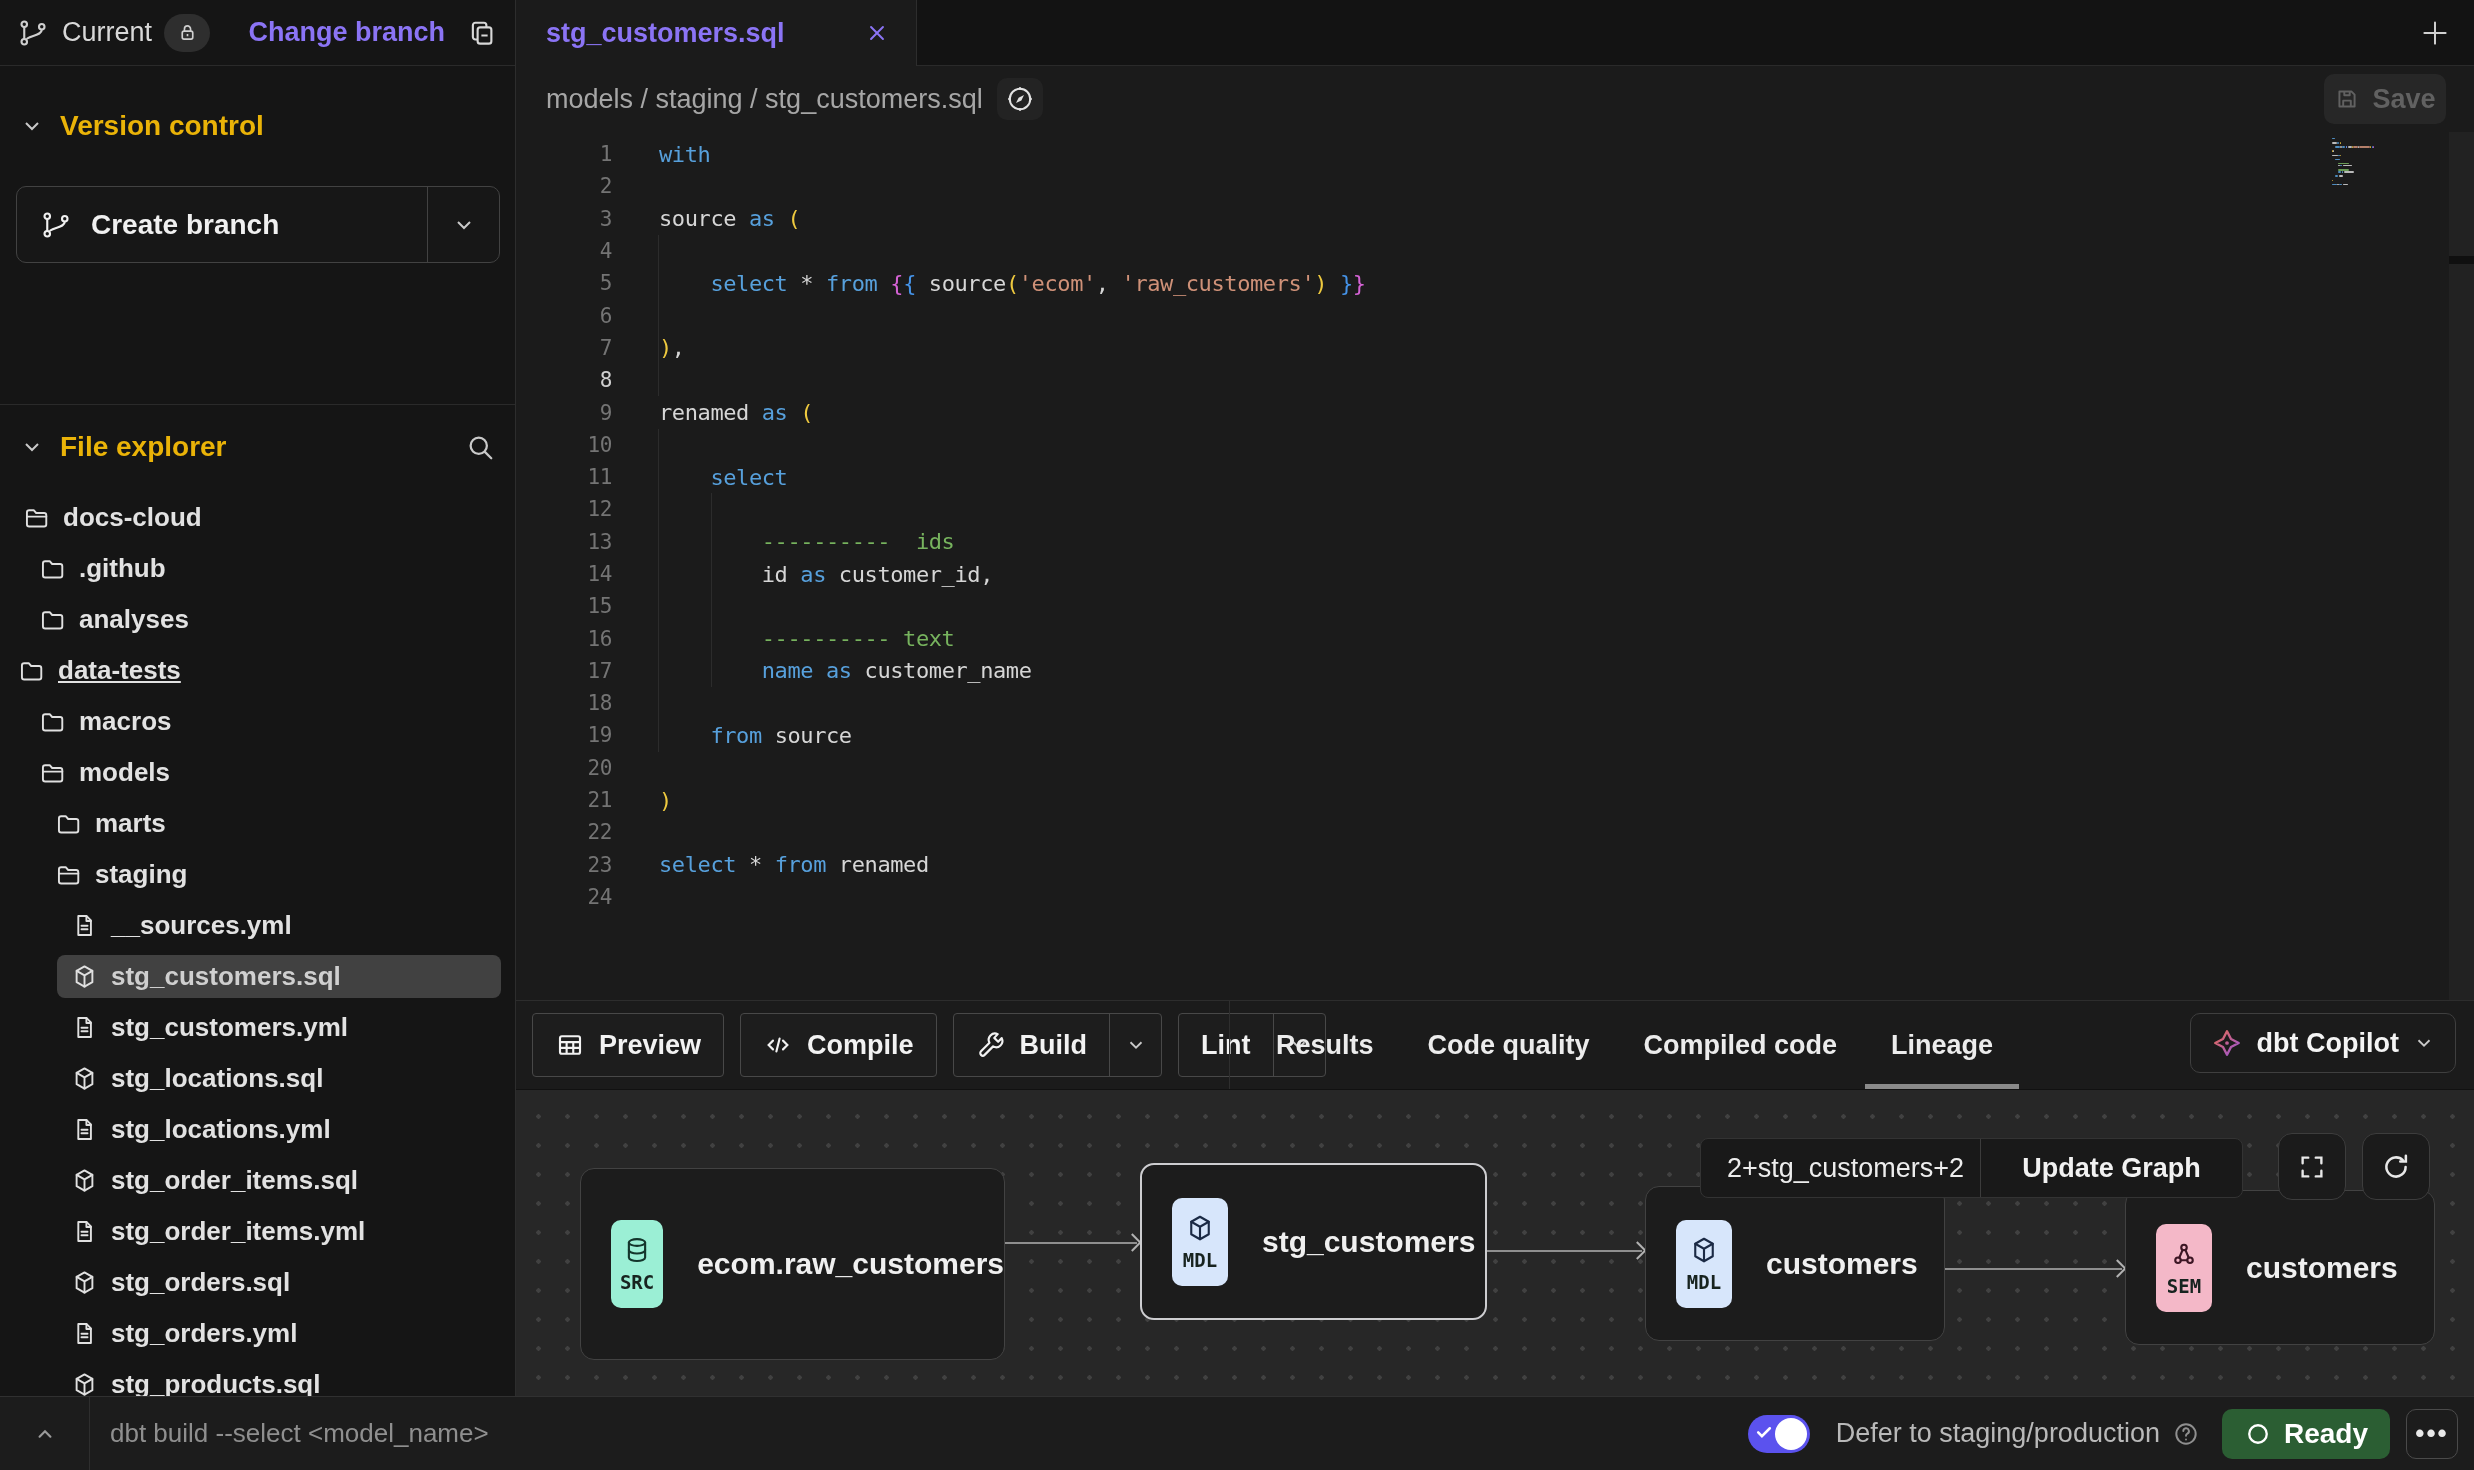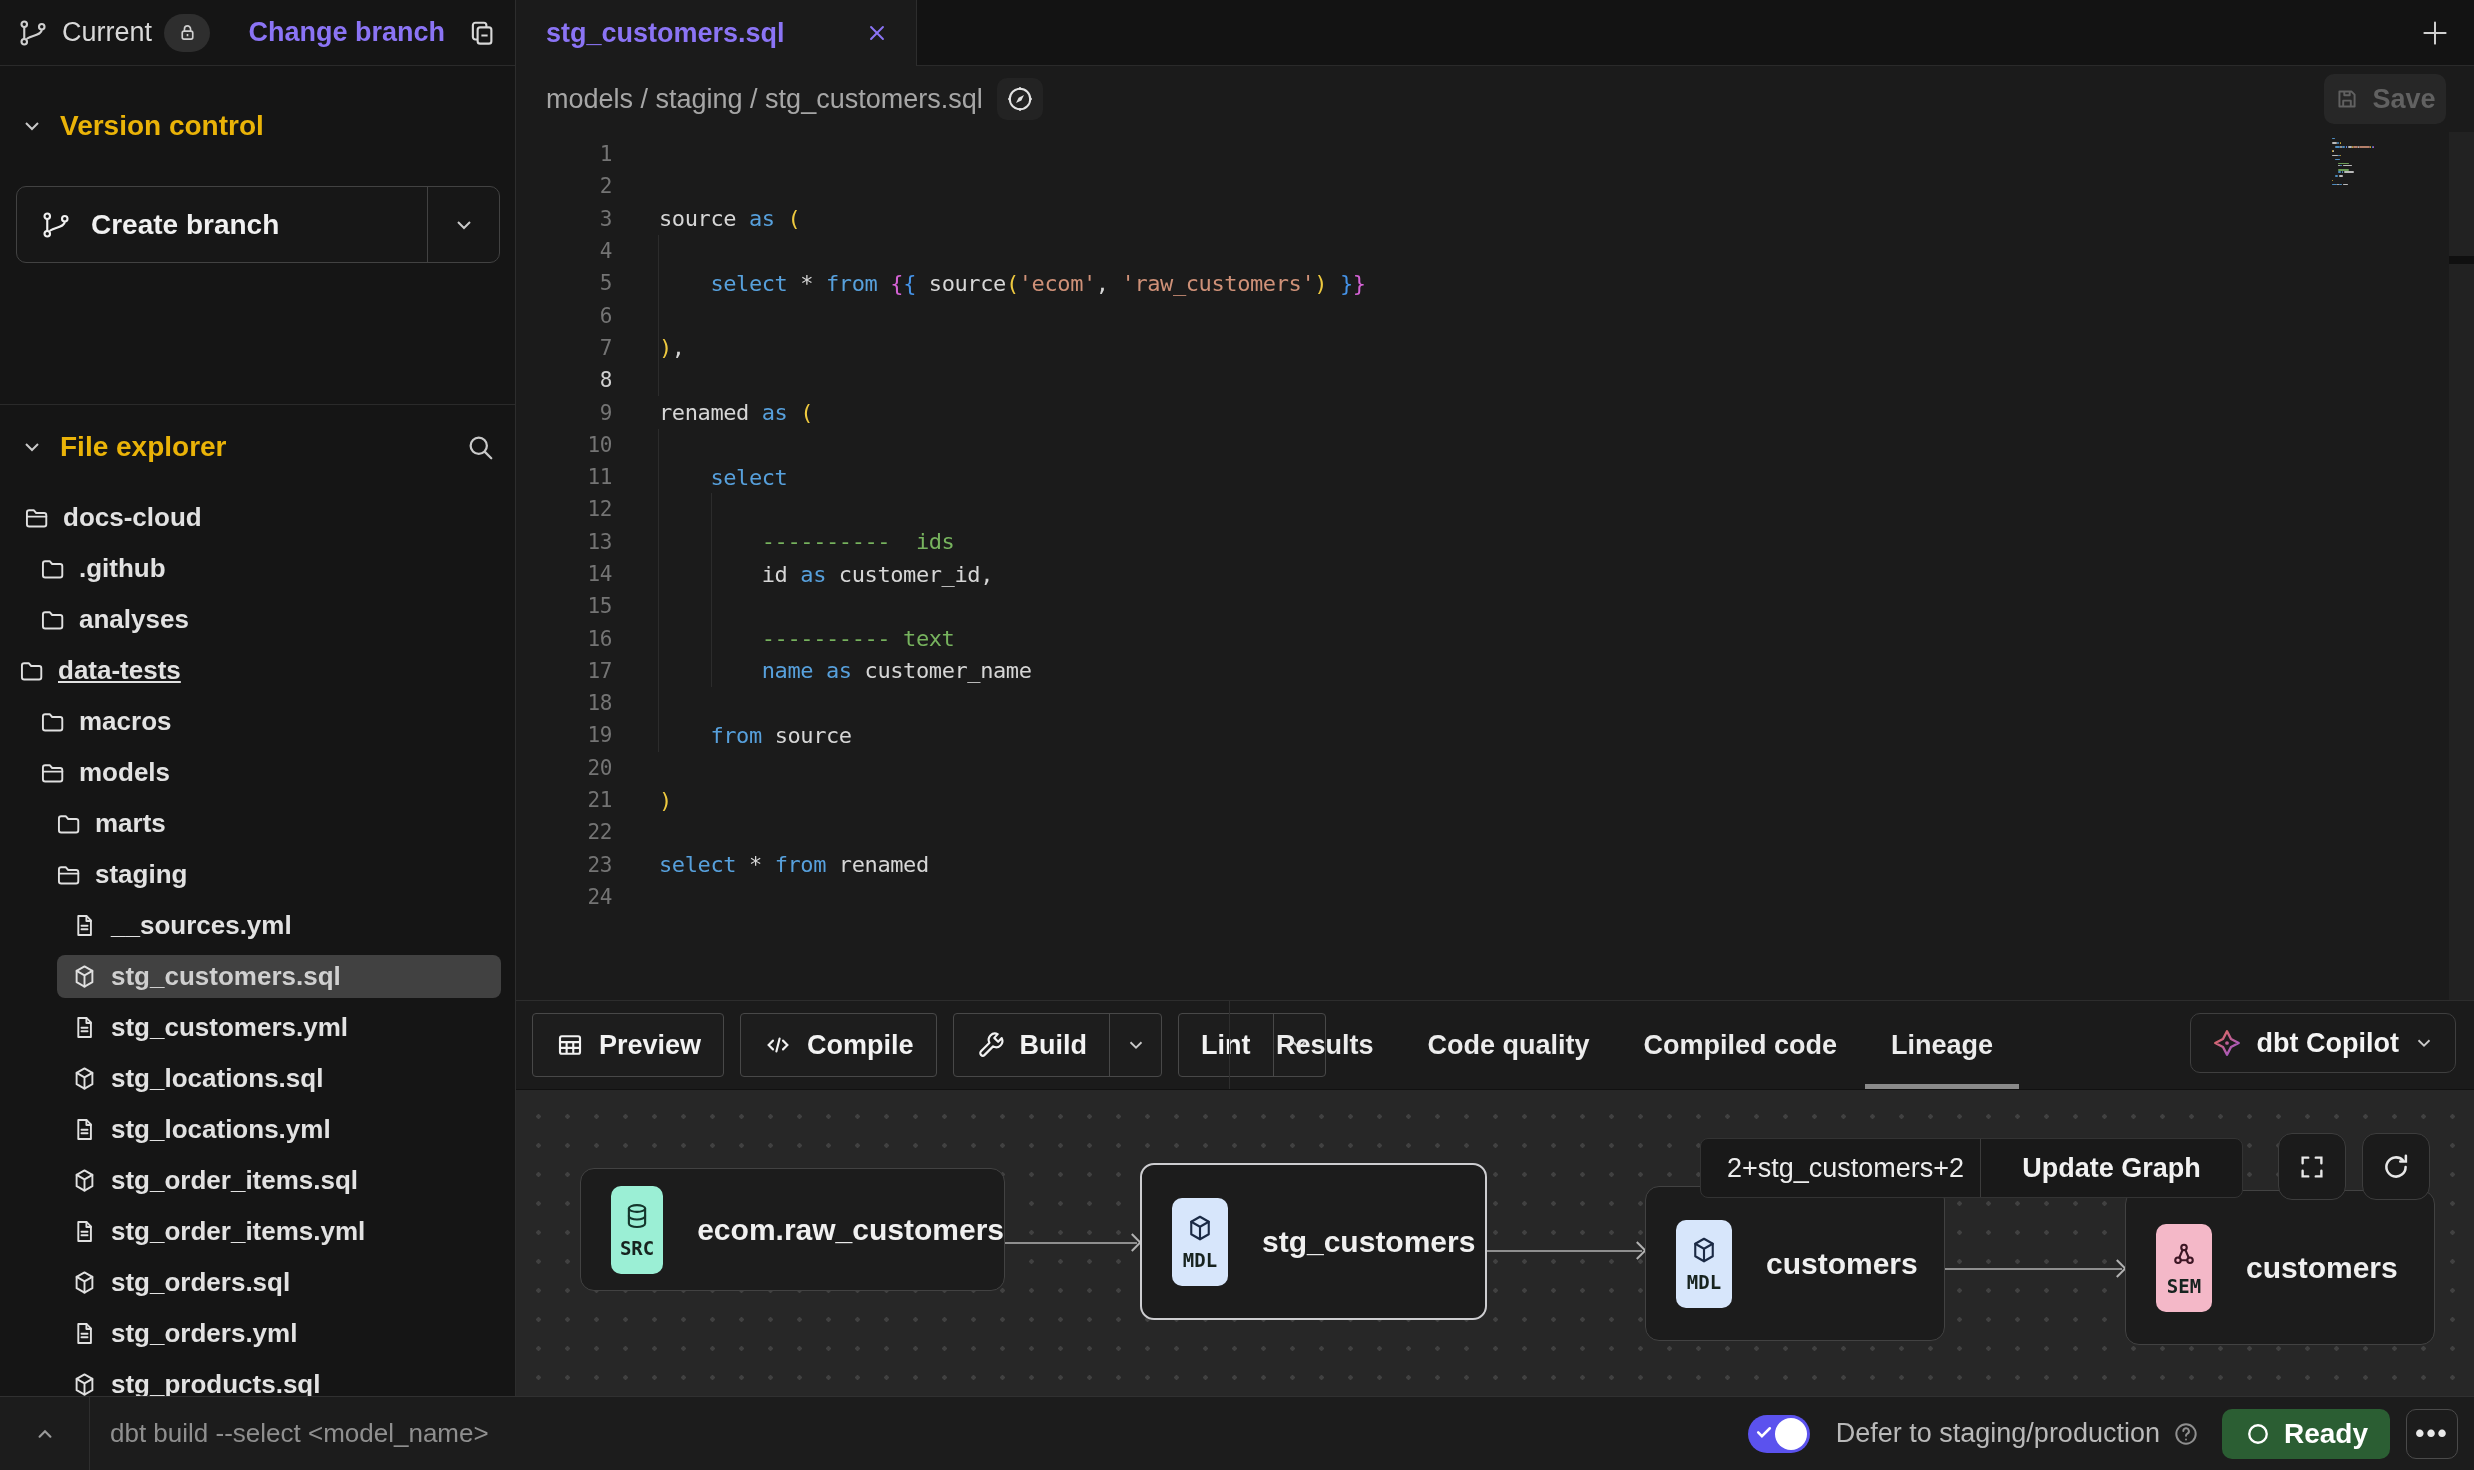--- a/index.html
+++ b/index.html
@@ -419,20 +419,21 @@
   </div>
 </div>
 
 <div id="editor">
   <div class="guide" style="left:142px; top:103px; height:161px;"></div>
   <div class="guide" style="left:142px; top:297px; height:323px;"></div>
   <div class="guide" style="left:195px; top:361px; height:194px;"></div>
   <div id="code">
       <div class="crow">
         <span class="ln">1</span>
+        <span class="lc"><span class="kw">with</span></span>
       </div>
       <div class="crow">
         <span class="ln">2</span>
         <span class="lc"></span>
       </div>
       <div class="crow">
         <span class="ln">3</span>
         <span class="lc"><span class="pl">source </span><span class="kw">as</span><span class="pl"> </span><span class="yp">(</span></span>
       </div>
       <div class="crow">
@@ -711,21 +712,21 @@
     <div class="sq-btn" id="rf-btn">
       <svg width="32" height="32" viewBox="0 0 24 24" fill="none" stroke="#e8e8e8" stroke-width="1.9" stroke-linecap="round">
         <path d="M19.2 12a7.2 7.2 0 1 1-2.1-5.1"></path>
           <path d="M19.4 3.6v4.2h-4.2"></path>
         </svg>
     </div>
     <div id="lg-nodes">
         <div class="larrow" style="left: 489px; top: 152px; width: 132px;"></div>
         <div class="larrow" style="left: 971px; top: 160px; width: 155px;"></div>
         <div class="larrow" style="left: 1429px; top: 178px; width: 177px;"></div>
-        <div class="lnode" style="left: 64px; top: 78px; width: 425px; height: 123px;">
+        <div class="lnode" style="left: 64px; top: 78px; width: 425px; height: 192px;">
           <span class="badge" style="background:#9BEFD5">
             <span class="ic">
               <svg width="30" height="30" viewBox="0 0 24 24" fill="none" stroke="#14352b" stroke-width="1.7" stroke-linecap="round" stroke-linejoin="round">
                 <ellipse cx="12" cy="6" rx="6.5" ry="2.7"></ellipse>
                 <path d="M5.5 6v12c0 1.5 2.9 2.8 6.5 2.8s6.5-1.3 6.5-2.8V6"></path>
                 <path d="M5.5 12c0 1.5 2.9 2.8 6.5 2.8s6.5-1.3 6.5-2.8"></path>
               </svg>
             </span>
             <span class="bt">SRC</span>
           </span>

